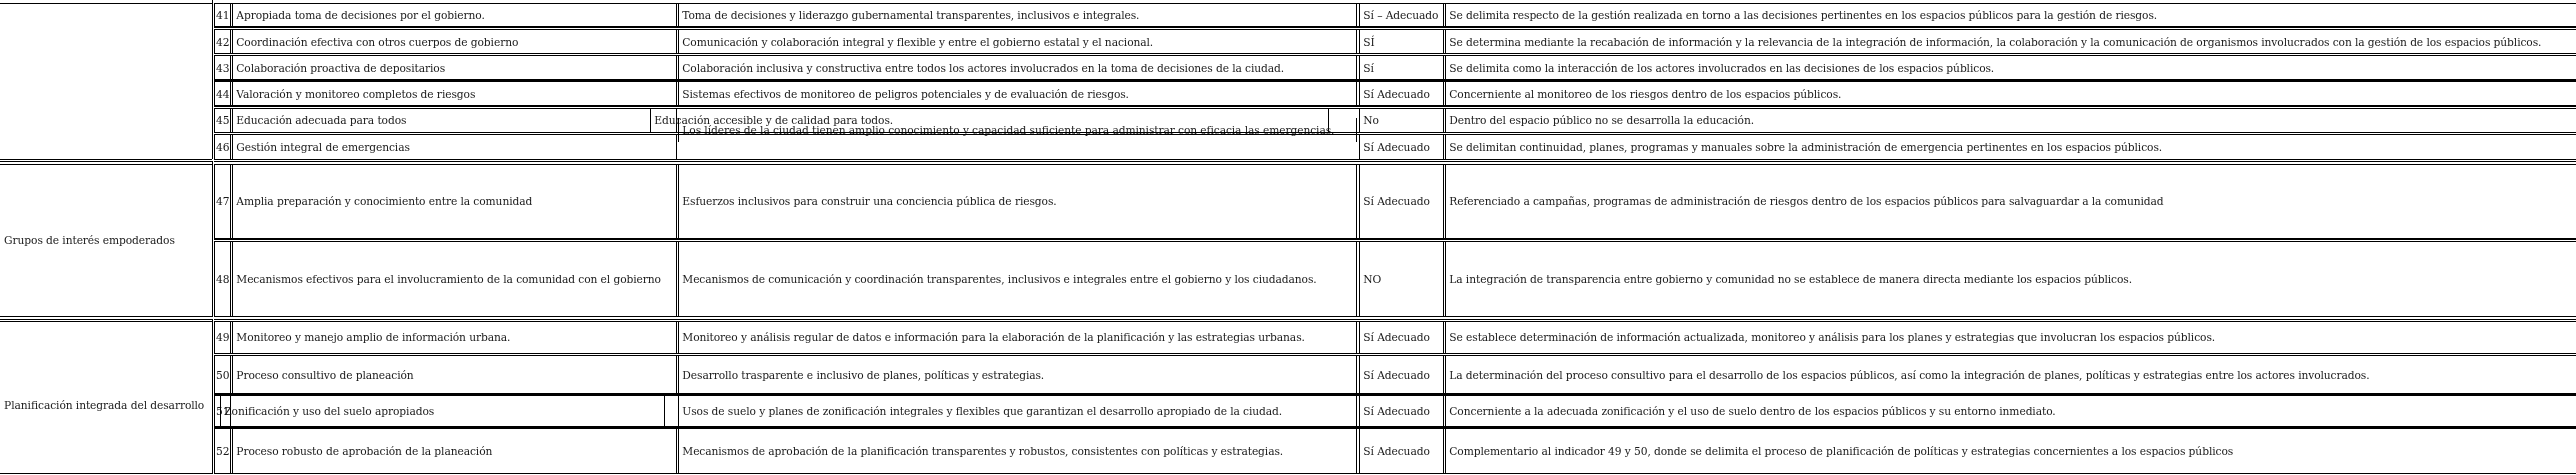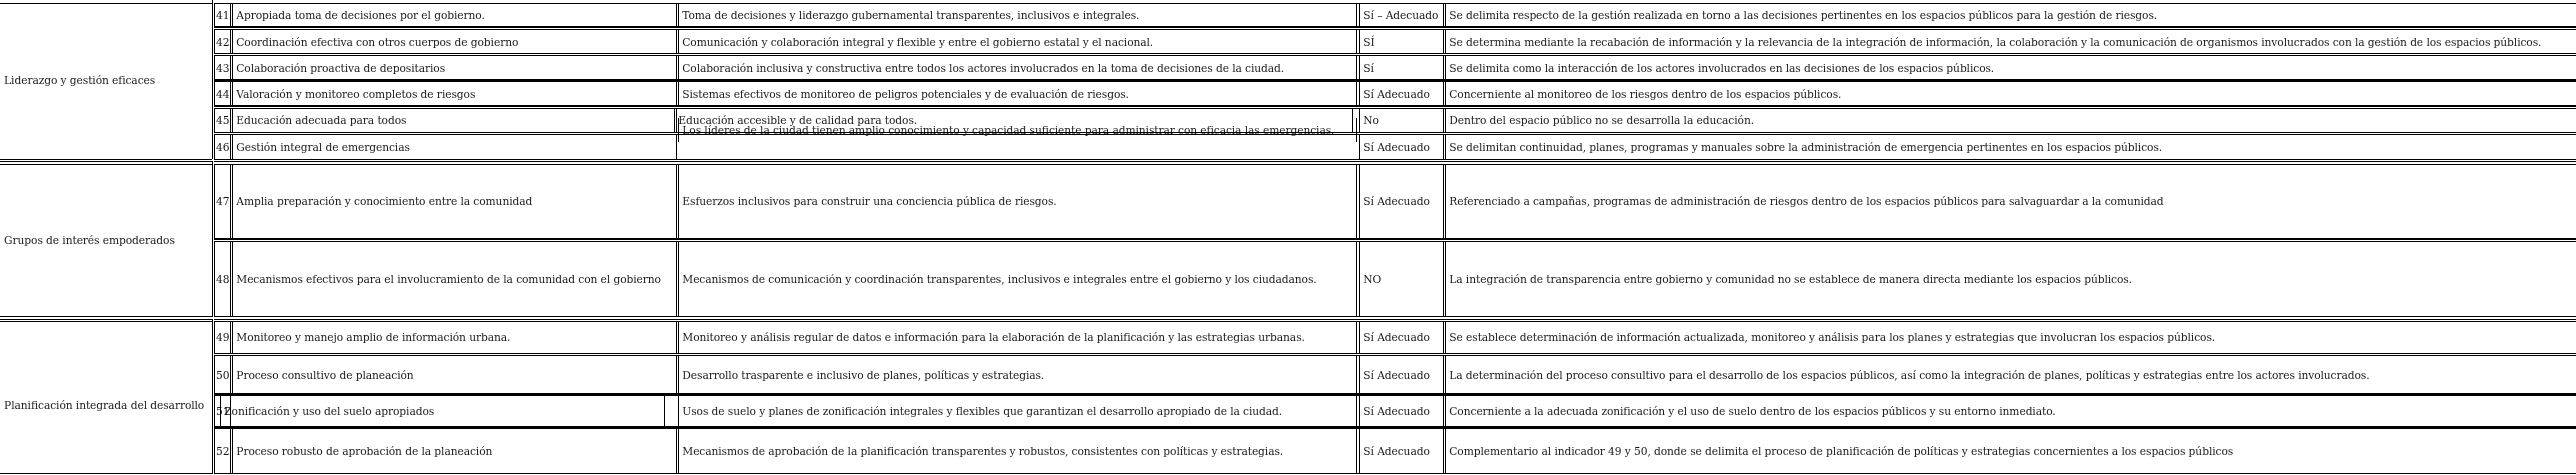--- a/index.html
+++ b/index.html
@@ -56,21 +56,20 @@
     .vline {
       position: absolute;
       width: 0.8px;
       background: #000;
     }
   </style>
 </head>
 <body>
 
 <div class="wrap" id="tbl">
-    <div class="cell cat" style="left: 0px; top: 3.3px; width: 212px; height: 155px;">Liderazgo y gestión eficaces</div>
     <div class="hline" style="left: 0px; width: 212px; top: 2.5px;"></div>
     <div class="vline" style="left: 212px; top: 0px; height: 159px;"></div>
     <div style="position: absolute; left: 0px; top: 0px;">
       <div class="cell num" style="left: 214px; top: 3.3px; width: 17.3px; height: 24px;">41</div>
       <div class="cell ind" style="left: 232px; top: 3.3px; width: 445px; height: 24px;">Apropiada toma de decisiones por el gobierno.</div>
       <div class="cell desc" style="left: 678px; top: 3.3px; width: 679px; height: 24px;">Toma de decisiones y liderazgo gubernamental transparentes, inclusivos e integrales.</div>
       <div class="cell val" style="left: 1359px; top: 3.3px; width: 85px; height: 24px;">Sí – Adecuado</div>
       <div class="cell obs" style="left: 1445px; top: 3.3px; width: 1131px; height: 24px; border-right: none;">Se delimita respecto de la gestión realizada en torno a las decisiones pertinentes en los espacios públicos para la gestión de riesgos.</div>
     </div>
     <div class="hline" style="left: 214px; width: 2362px; top: 2.5px;"></div>
@@ -101,21 +100,21 @@
       <div class="cell desc" style="left: 678px; top: 82px; width: 679px; height: 24px;">Sistemas efectivos de monitoreo de peligros potenciales y de evaluación de riesgos.</div>
       <div class="cell val" style="left: 1359px; top: 82px; width: 85px; height: 24px;">Sí Adecuado</div>
       <div class="cell obs" style="left: 1445px; top: 82px; width: 1131px; height: 24px; border-right: none;">Concerniente al monitoreo de los riesgos dentro de los espacios públicos.</div>
     </div>
     <div class="hline" style="left: 214px; width: 2362px; top: 81px;"></div>
     <div class="hline" style="left: 214px; width: 2362px; top: 79px;"></div>
     <div class="hline" style="left: 214px; width: 2362px; top: 106px;"></div>
     <div style="position: absolute; left: 0px; top: 0px;">
       <div class="cell num" style="left: 214px; top: 108px; width: 17.3px; height: 24px; text-align: right;">45</div>
       <div class="cell ind" style="left: 232px; top: 108px; width: 445px; height: 24px;">Educación adecuada para todos</div>
-      <div class="cell desc" style="left: 674px; top: 108px; width: 679px; height: 24px; text-align: center;">Educación accesible y de calidad para todos.</div>
+      <div class="cell desc" style="left: 650px; top: 108px; width: 679px; height: 24px; text-align: center;">Educación accesible y de calidad para todos.</div>
       <div class="cell val" style="left: 1359px; top: 108px; width: 85px; height: 24px;">No</div>
       <div class="cell obs" style="left: 1445px; top: 108px; width: 1131px; height: 24px; border-right: none;">Dentro del espacio público no se desarrolla la educación.</div>
     </div>
     <div class="hline" style="left: 214px; width: 2362px; top: 108px;"></div>
     <div class="hline" style="left: 214px; width: 2362px; top: 105px;"></div>
     <div class="hline" style="left: 214px; width: 2362px; top: 132px;"></div>
     <div style="position: absolute; left: 0px; top: 0px;">
       <div class="cell num" style="left: 214px; top: 135px; width: 17.3px; height: 24px;">46</div>
       <div class="cell ind" style="left: 232px; top: 135px; width: 445px; height: 24px;">Gestión integral de emergencias</div>
       <div class="cell desc" style="left: 678px; top: 118px; width: 679px; height: 24px;">Los líderes de la ciudad tienen amplio conocimiento y capacidad suficiente para administrar con eficacia las emergencias.</div>

